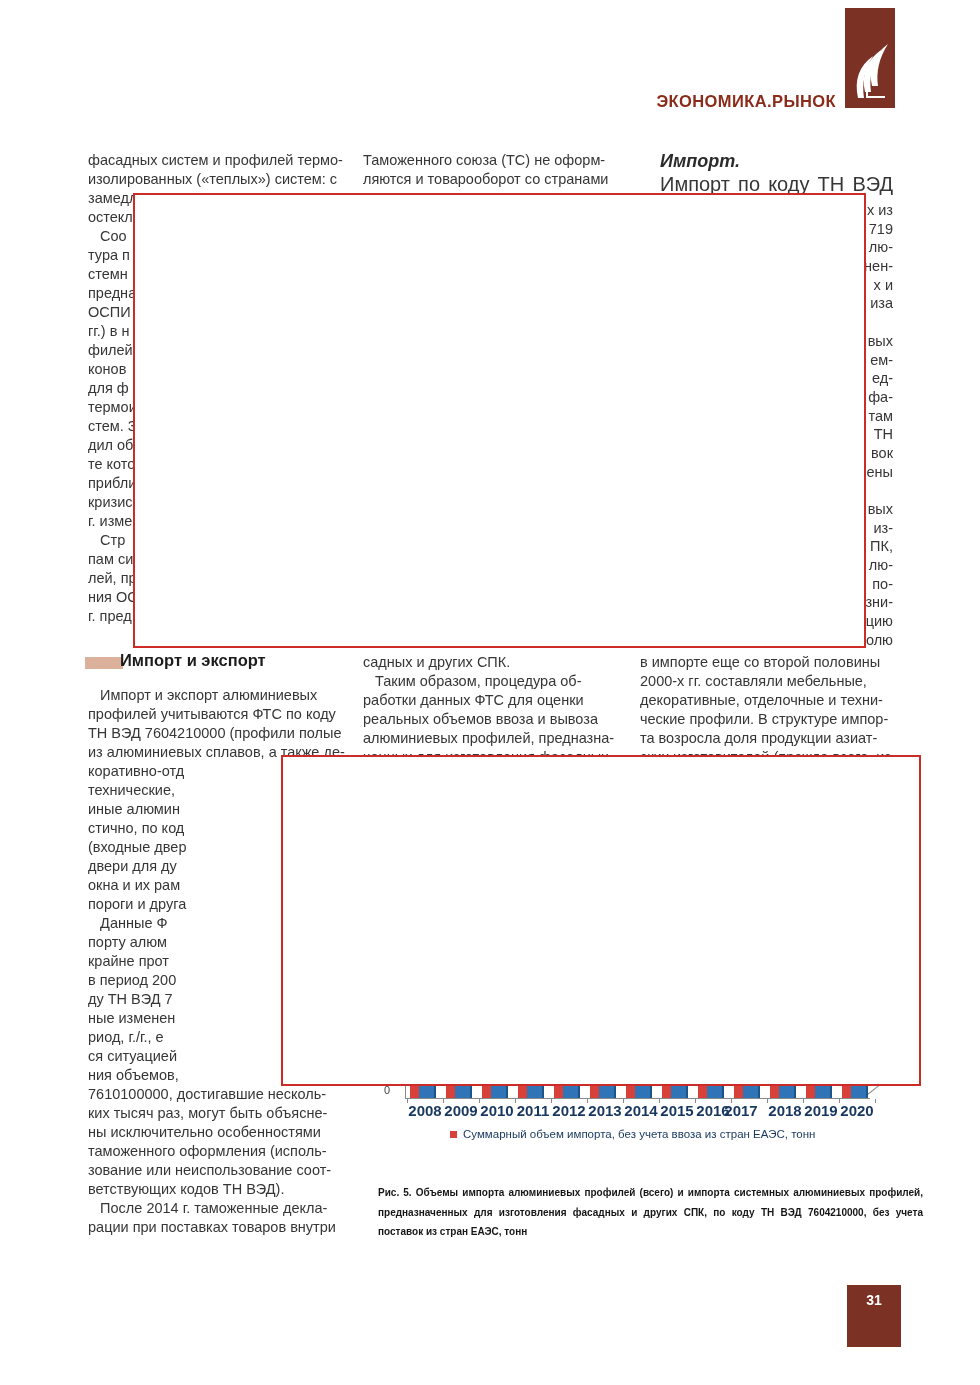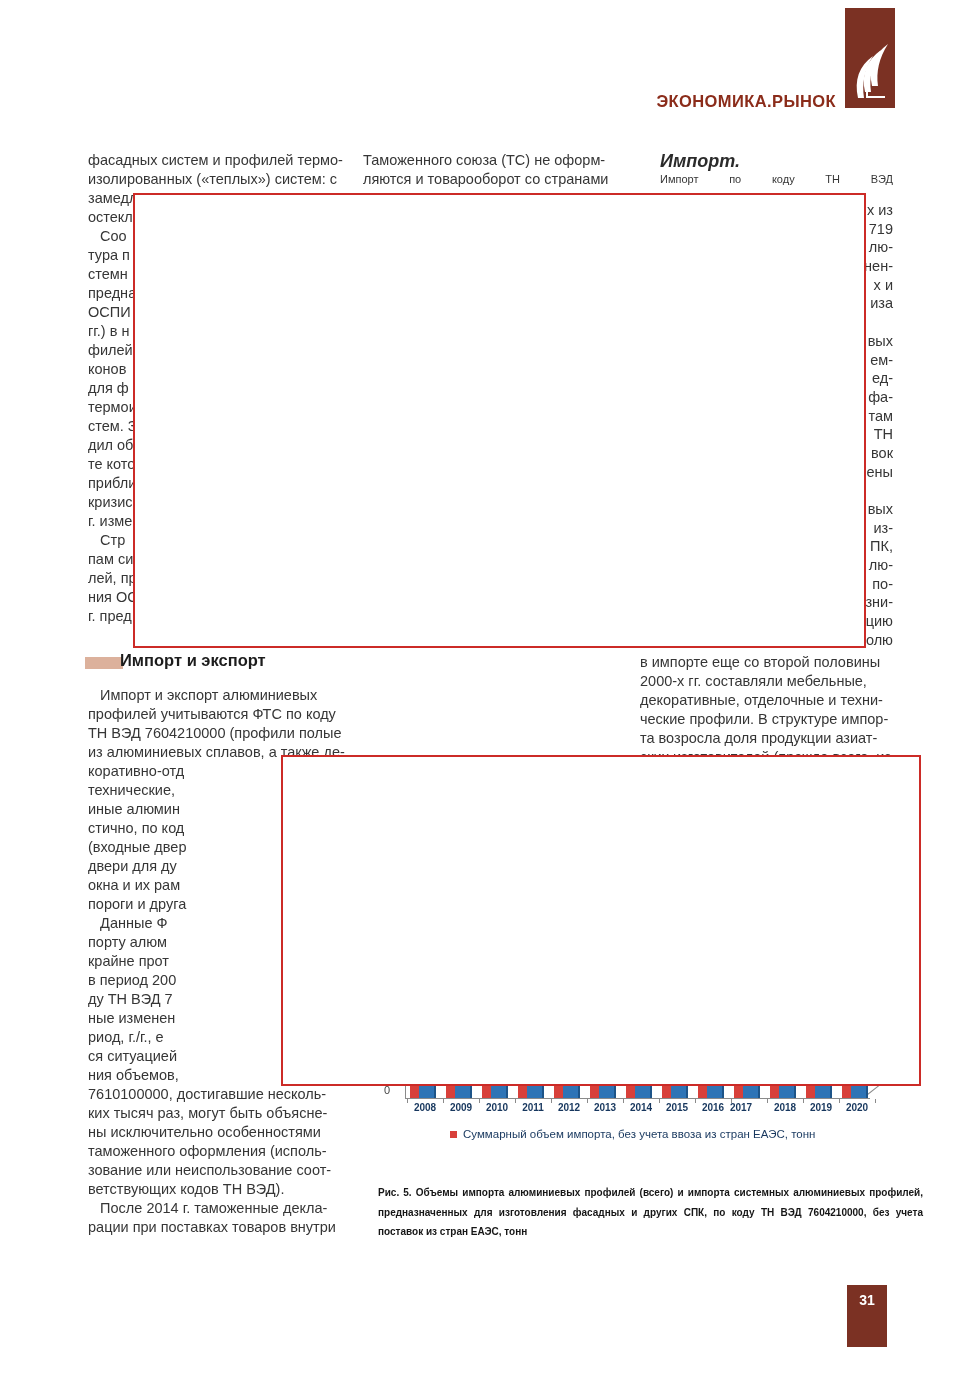--- a/index.html
+++ b/index.html
@@ -14,21 +14,21 @@
   .col{z-index:2;font-size:14.5px;line-height:19px;}
   .col .ln{white-space:pre;height:19px;}
   .c1{left:88px;width:258px;}
   .c2{left:363px;width:256px;}
   .c3{left:640px;width:254px;}
   .frag{left:700px;top:201px;width:193px;text-align:right;z-index:2;
         font-size:14.5px;line-height:18.7px;}
   .frag .ln{white-space:pre;height:18.7px;}
   .import-h{left:660px;top:151px;font-size:18px;font-weight:bold;font-style:italic;
             color:#2b2b2b;z-index:2;}
-  .import-l1{left:660px;top:173px;width:233px;font-size:11px;z-index:2;
+  .import-l1{left:660px;top:173px;width:233px;font-size:20px;z-index:2;
              text-align:justify;text-align-last:justify;}
   
   .sec-marker{left:85px;top:657px;width:38px;height:12px;background:#dcb19c;z-index:1;}
   .sec-head{left:120px;top:651px;font-size:16.5px;font-weight:bold;color:#1c1c1c;z-index:2;}
   
   .phbox{background:#ffffff;border:2px solid #cc2b27;z-index:5;box-sizing:border-box;}
   .box1{left:133px;top:193px;width:733px;height:455px;}
   .box2{left:281px;top:755px;width:640px;height:331px;}
   
   .chart{z-index:1;}
@@ -38,34 +38,34 @@
   .diag{left:865px;top:1096px;width:18px;height:1px;background:#8a8a8a;
         transform:rotate(-38deg);transform-origin:left center;z-index:1;}
   #bars{left:407px;top:1085px;width:470px;height:13px;z-index:1;}
   .slot{position:absolute;top:0;width:36px;height:13px;}
   .bar-red{position:absolute;left:3px;top:0;width:20px;height:13px;background:#d8403a;}
   .bar-blue{position:absolute;left:12px;top:1px;width:17px;height:12px;background:#2e74b6;
             border-right:2px solid #1d5488;box-sizing:border-box;}
   #xticks{left:407px;top:1099px;height:4px;z-index:1;}
   .tick{position:absolute;top:0;width:1px;height:4px;background:#8a8a8a;}
   #xlabels{left:407px;top:1102px;height:14px;z-index:1;}
-  .xlab{position:absolute;width:36px;text-align:center;font-size:10px;font-weight:bold;
+  .xlab{position:absolute;width:36px;text-align:center;font-size:15px;font-weight:bold;
         color:#17375e;}
   
   .legend-item{left:450px;font-size:11.5px;color:#17375e;z-index:1;}
   .sw{display:inline-block;width:7px;height:7px;margin-right:6px;position:relative;top:0px;}
   .sw-red{background:#d8403a;}
   .sw-blue{background:#2e74b6;}
   
   .caption{left:378px;top:1183px;width:545px;font-size:10px;font-weight:bold;
            line-height:19.5px;text-align:justify;color:#161616;z-index:2;}
   
   .footer{left:400px;top:1293px;width:428px;text-align:right;font-size:13px;
           color:#8d3f30;letter-spacing:.2px;z-index:2;}
-  .pagenum{left:847px;top:1285px;width:40px;height:62px;background:#7b3123;color:#ffffff;
+  .pagenum{left:847px;top:1285px;width:54px;height:62px;background:#7b3123;color:#ffffff;
            font-size:14px;font-weight:bold;text-align:center;padding-top:7px;
            box-sizing:border-box;z-index:3;}
 </style>
 </head>
 <body>
 
 <div class="page">
 
   <div class="abs logo">
     <svg width="50" height="100" viewBox="0 0 50 100">
@@ -165,20 +165,28 @@
       <div class="ln">ния объемов,</div>
       <div class="ln">7610100000, достигавшие несколь-</div>
       <div class="ln">ких тысяч раз, могут быть объясне-</div>
       <div class="ln">ны исключительно особенностями</div>
       <div class="ln">таможенного оформления (исполь-</div>
       <div class="ln">зование или неиспользование соот-</div>
       <div class="ln">ветствующих кодов ТН ВЭД).</div>
       <div class="ln">   После 2014 г. таможенные декла-</div>
       <div class="ln">рации при поставках товаров внутри</div>
     </div>
+  <div class="abs col c2" style="top:653px;">
+      <div class="ln">садных и других СПК.</div>
+      <div class="ln">   Таким образом, процедура об-</div>
+      <div class="ln">работки данных ФТС для оценки</div>
+      <div class="ln">реальных объемов ввоза и вывоза</div>
+      <div class="ln">алюминиевых профилей, предназна-</div>
+      <div class="ln">ченных для изготовления фасадных</div>
+    </div>
   <div class="abs col c3" style="top:653px;">
       <div class="ln">в импорте еще со второй половины</div>
       <div class="ln">2000-х гг. составляли мебельные,</div>
       <div class="ln">декоративные, отделочные и техни-</div>
       <div class="ln">ческие профили. В структуре импор-</div>
       <div class="ln">та возросла доля продукции азиат-</div>
       <div class="ln">ских изготовителей (прежде всего, из</div>
     </div>
 
   <div class="abs zero chart">0</div>

